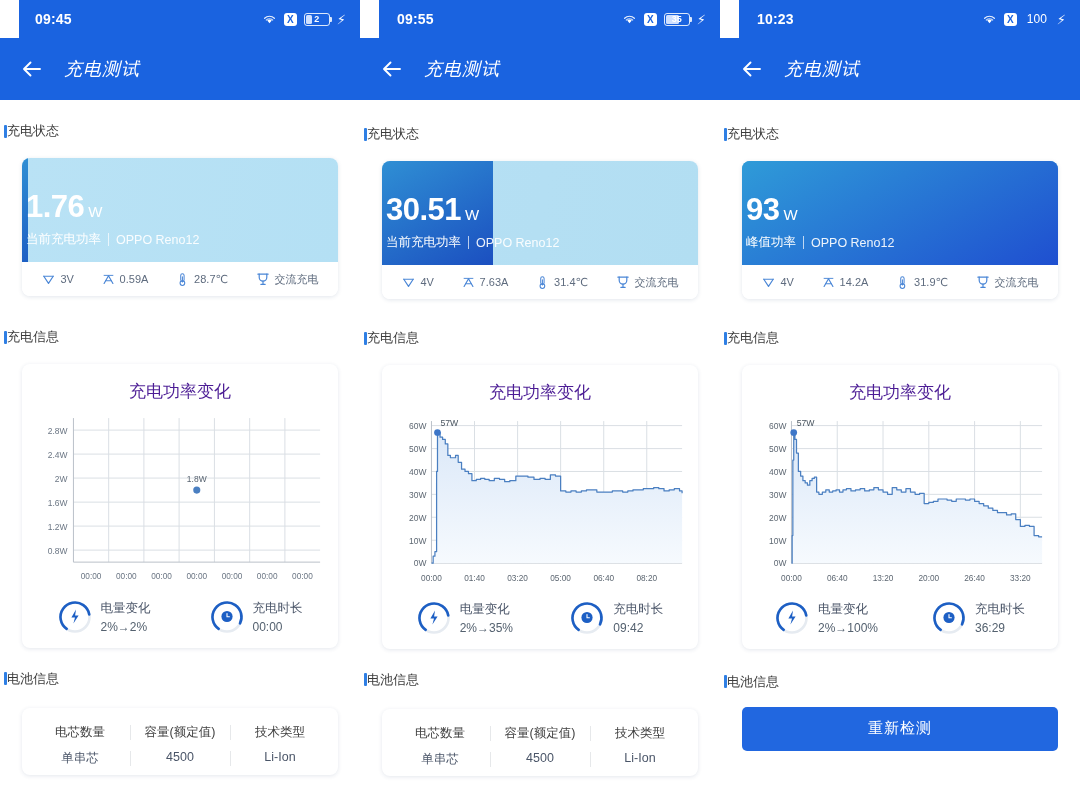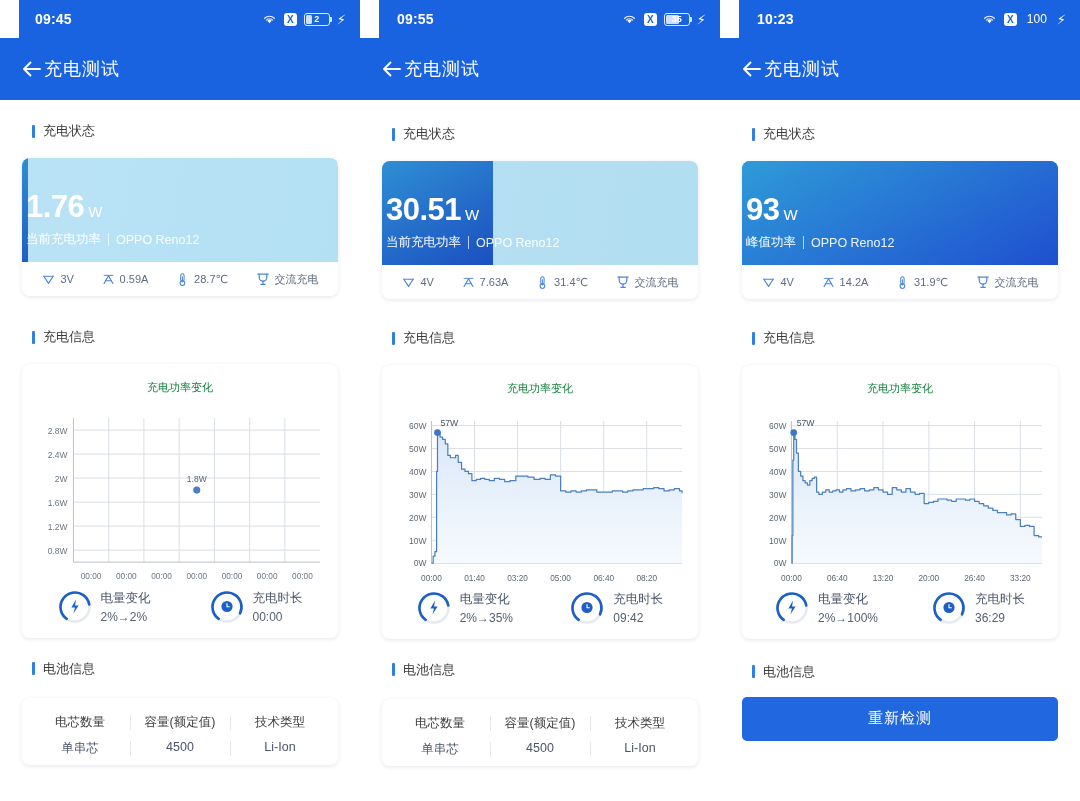--- a/index.html
+++ b/index.html
@@ -40,27 +40,27 @@
   .batt .fill{ position:absolute;left:1px;top:1px;bottom:1px;background:#cfe0ff;border-radius:1.5px; }
   .batt .num{ position:relative;font-size:9px;font-weight:700;color:#fff;z-index:2; }
   .batt.plain{ border:none; }
   .batt.plain::after{ display:none; }
   .batt.plain .num{ font-size:12px; font-weight:400; }
   .bolt{ font-size:13px; line-height:1; }
 
   
   .appbar{
     height:62px; background:#1a63e0; color:#fff;
-    display:flex; align-items:center; padding:0 18px 0 20px;
+    display:flex; align-items:center; gap:20px; padding:0 18px 0 20px;font-style:italic;
   }
   .back{ width:24px;height:24px; position:relative; }
   .apptitle{ font-size:18px; letter-spacing:1px; }
   .sec-label{
-    display:flex; align-items:center; gap:8px;
-    font-size:13px; color:#3b3b3b; padding-left:32px;
+    display:flex; align-items:center; 
+    font-size:13px; color:#3b3b3b; padding-left:4px;
   }
   .sec-label .bar{ width:3px; height:13px; background:#2f7fe4; display:block; border-radius:1px; }
 
   
   .pcard{
     margin:0 22px; border-radius:8px; background:#fff;
     box-shadow:0 1px 4px rgba(30,60,110,.13);
     overflow:hidden;
   }
   .pcard .hero{ position:relative; height:104px; overflow:hidden; }
@@ -78,24 +78,24 @@
   }
   .metric{ display:flex; align-items:center; gap:4px; font-size:11px; color:#5e6b7e; }
   .metric svg{ display:block; }
 
   
   .ccard{
     margin:0 22px; border-radius:8px; background:#fff;
     box-shadow:0 1px 4px rgba(30,60,110,.12);
     padding:12px 10px 12px;
   }
-  .ctitle{ text-align:center; font-size:11px; color:#15803d; margin:4px 0 12px; }
+  .ctitle{ text-align:center; font-size:17px; color:#4c1d95; margin:4px 0 4px; }
   .chartwrap{ width:100%; }
   .chartwrap svg{ display:block; width:100%; }
-  .statrow{ display:flex; align-items:center; justify-content:space-around; margin-top:0; padding:0 4px;gap:16px; }
+  .statrow{ display:flex; align-items:center; justify-content:space-around; margin-top:10px; padding:0 4px;gap:16px; }
   .stat{ display:flex; align-items:center; gap:9px; }
   .stat .ring{ width:34px;height:34px; position:relative; flex:none; }
   .stat .txt{ font-size:12.5px; color:#4a5568; line-height:1.5; }
   .stat .txt .v{ color:#54616f; font-size:12px; }
 
   
   .bcard{
     margin:0 22px; border-radius:8px; background:#fff;
     box-shadow:0 1px 4px rgba(30,60,110,.12);
     padding:16px 8px 8px;

